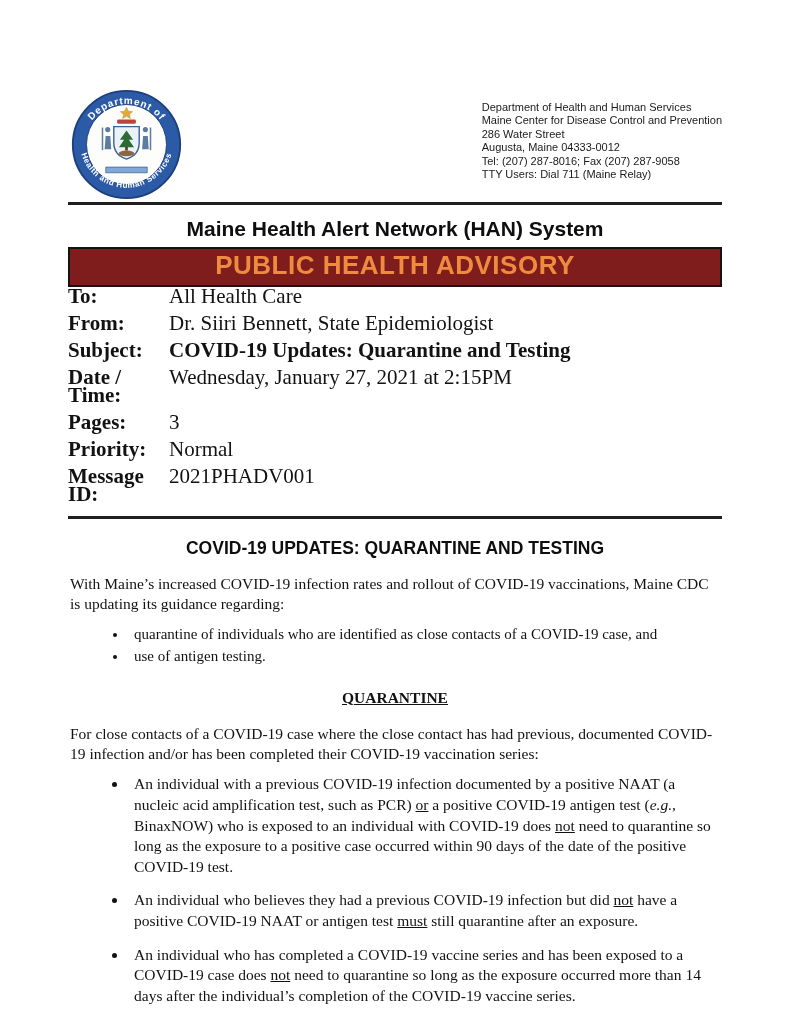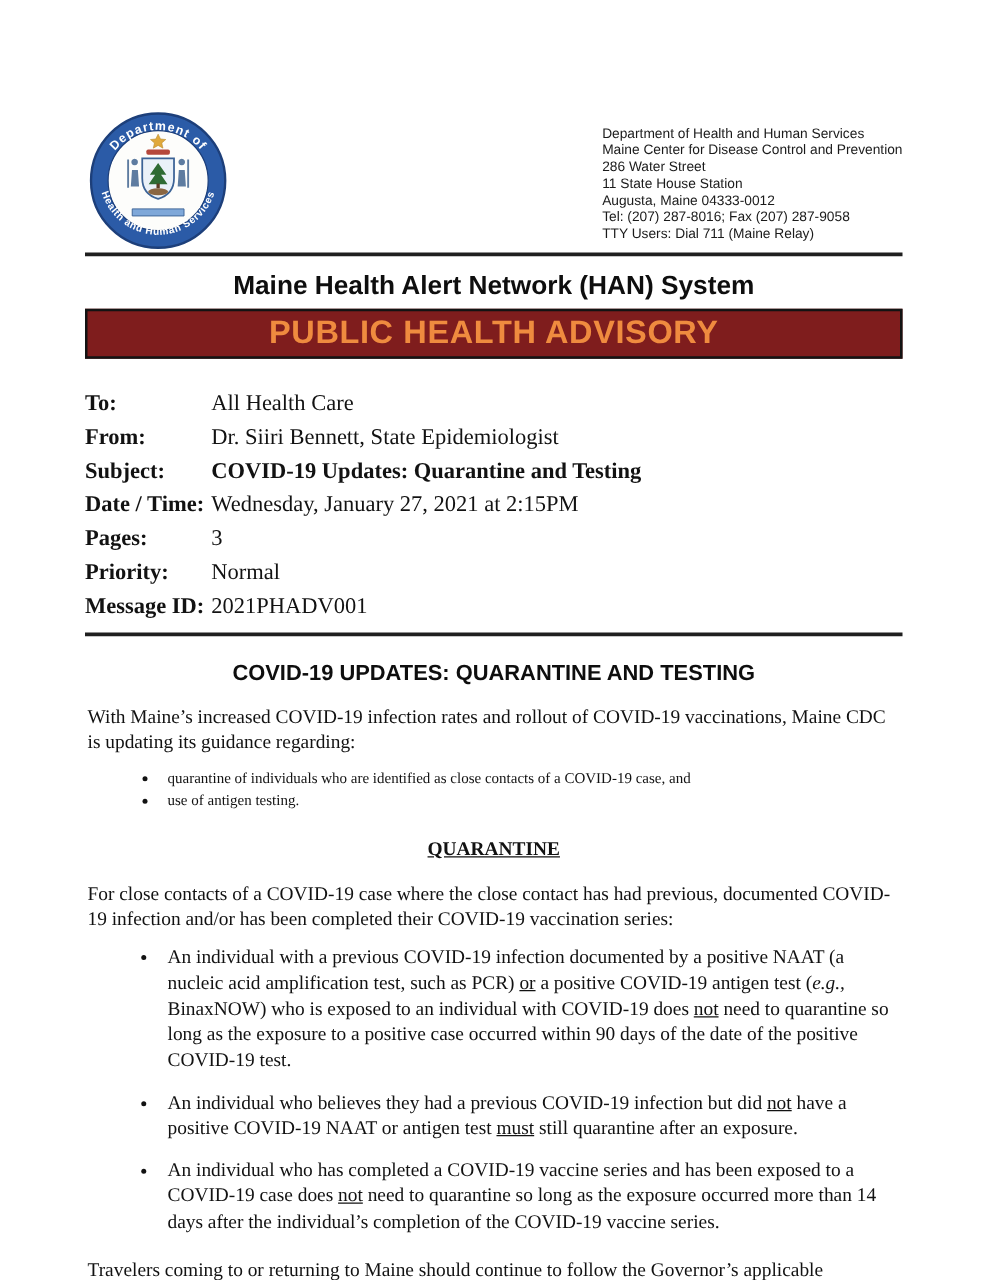--- a/index.html
+++ b/index.html
@@ -22,33 +22,33 @@
   .main-title{
     font-family:"Liberation Sans", sans-serif;font-weight:bold;font-size:21px;
     text-align:center;margin:12px 0 6px;color:#0e0e0e;
   }
   .advisory-box{border:2px solid #131313;text-align:center;padding:1px 0 4px;background:#7f1d1d;}
   .advisory-text{
     font-family:"Liberation Sans", sans-serif;font-weight:bold;font-size:26px;
     color:#EF8B3F;letter-spacing:.5px;
   }
   
-  .meta{margin-top:26px;font-size:18px;}
+  .meta{font-size:21px;}
   .meta-row{display:flex;margin-bottom:9px;line-height:18px;}
   .meta-label{width:101px;font-weight:bold;flex:0 0 auto;}
   .meta-value{flex:1;}
   .meta-value.bold{font-weight:bold;}
   
   .section-title{
     font-family:"Liberation Sans", sans-serif;font-weight:bold;font-size:17.5px;
     text-align:center;margin:19px 0 15px;color:#0e0e0e;
   }
   .para{font-size:15.5px;line-height:1.32;margin:0 2px 10px;}
   ul{margin:4px 0 18px;padding-left:60px;}
-  ul.intro-list li{margin-bottom:2px;font-size:12px;line-height:1.32;padding-left:6px;}
+  ul.intro-list li{margin-bottom:2px;font-size:15px;line-height:1.32;padding-left:6px;}
   ul.q-list li{margin-bottom:13px;font-size:15.5px;line-height:1.33;padding-left:6px;}
   .sub-heading{
     font-size:15.5px;font-weight:bold;text-decoration:underline;text-align:center;
     margin:22px 0 17px;
   }
   .u{text-decoration:underline;}
   .i{font-style:italic;}
   .travelers{margin-top:14px;}
 </style>
 </head>
@@ -86,21 +86,20 @@
         </text>
         <text font-family="Liberation Sans, sans-serif" font-size="8.6" font-weight="bold" fill="#FFFFFF" letter-spacing=".6">
           <textPath href="#arcBot" startOffset="50%" text-anchor="middle">Health and Human Services</textPath>
         </text>
       </svg>
     </div>
     <div class="addr">
       <div>Department of Health and Human Services</div>
       <div>Maine Center for Disease Control and Prevention</div>
       <div>286 Water Street</div>
-      <div>11 State House Station</div>
       <div>Augusta, Maine 04333-0012</div>
       <div>Tel: (207) 287-8016; Fax (207) 287-9058</div>
       <div>TTY Users: Dial 711 (Maine Relay)</div>
     </div>
   </div>
 
   <div class="rule rule-1"></div>
 
   <div class="main-title">Maine Health Alert Network (HAN) System</div>
   <div class="advisory-box">

